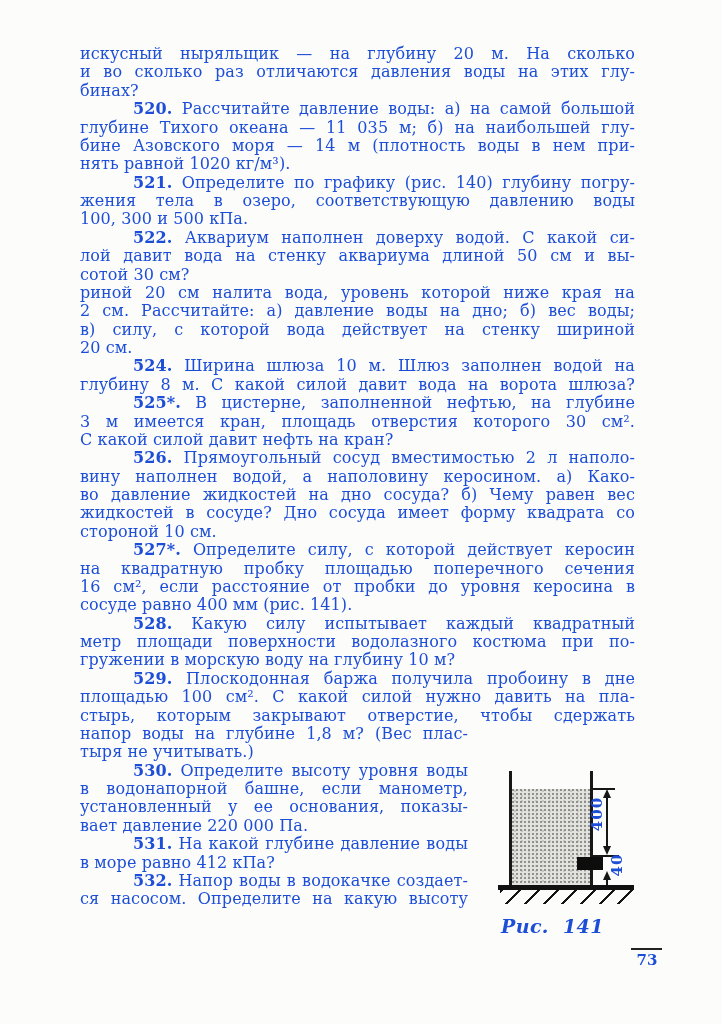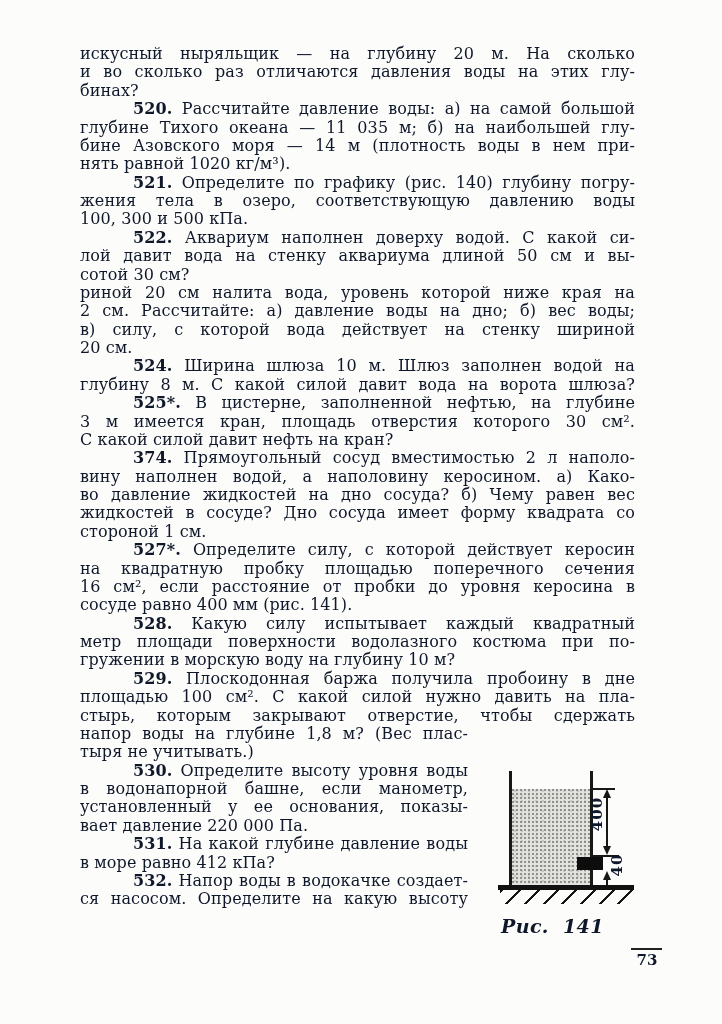--- a/index.html
+++ b/index.html
@@ -1,18 +1,18 @@
 <!DOCTYPE html>
 <html><head>
 <meta charset="utf-8">
 <style>
   html,body { margin:0; padding:0; background:#888; }
   .page {
     position:relative; width:722px; height:1024px; margin:0 auto;
-    background:#fcfcfa; color:#0f172a; overflow:hidden;
+    background:#fcfcfa; color:#1d4ed8; overflow:hidden;
     font-family:"DejaVu Serif","Liberation Serif",serif;
   }
   .text-block { position:absolute; left:80px; top:45px; width:555px; }
   .line {
     font-size:16px; line-height:18.38px; height:18.38px;
     letter-spacing:0.1px;
   }
   .line.just { text-align:justify; text-align-last:justify; text-justify:inter-word; }
   .line.indent { text-indent:33px; }
   .line.narrow { width:388px; }
@@ -69,25 +69,25 @@
       <div class="line"><span>сотой 30 см?</span></div>
       <div class="line just"><span>риной 20 см налита вода, уровень которой ниже края на</span></div>
       <div class="line just"><span>2 см. Рассчитайте: а) давление воды на дно; б) вес воды;</span></div>
       <div class="line just"><span>в) силу, с которой вода действует на стенку шириной</span></div>
       <div class="line"><span>20 см.</span></div>
       <div class="line just indent"><span class="num">524.</span><span> Ширина шлюза 10 м. Шлюз заполнен водой на</span></div>
       <div class="line just"><span>глубину 8 м. С какой силой давит вода на ворота шлюза?</span></div>
       <div class="line just indent"><span class="num">525*.</span><span> В цистерне, заполненной нефтью, на глубине</span></div>
       <div class="line just"><span>3 м имеется кран, площадь отверстия которого 30 см².</span></div>
       <div class="line"><span>С какой силой давит нефть на кран?</span></div>
-      <div class="line just indent"><span class="num">374.</span><span> Прямоугольный сосуд вместимостью 2 л наполо-</span></div>
+      <div class="line just indent"><span class="num">526.</span><span> Прямоугольный сосуд вместимостью 2 л наполо-</span></div>
       <div class="line just"><span>вину наполнен водой, а наполовину керосином. а) Како-</span></div>
       <div class="line just"><span>во давление жидкостей на дно сосуда? б) Чему равен вес</span></div>
       <div class="line just"><span>жидкостей в сосуде? Дно сосуда имеет форму квадрата со</span></div>
-      <div class="line"><span>стороной 1 см.</span></div>
+      <div class="line"><span>стороной 10 см.</span></div>
       <div class="line just indent"><span class="num">527*.</span><span> Определите силу, с которой действует керосин</span></div>
       <div class="line just"><span>на квадратную пробку площадью поперечного сечения</span></div>
       <div class="line just"><span>16 см², если расстояние от пробки до уровня керосина в</span></div>
       <div class="line"><span>сосуде равно 400 мм (рис. 141).</span></div>
       <div class="line just indent"><span class="num">528.</span><span> Какую силу испытывает каждый квадратный</span></div>
       <div class="line just"><span>метр площади поверхности водолазного костюма при по-</span></div>
       <div class="line"><span>гружении в морскую воду на глубину 10 м?</span></div>
       <div class="line just indent"><span class="num">529.</span><span> Плоскодонная баржа получила пробоину в дне</span></div>
       <div class="line just"><span>площадью 100 см². С какой силой нужно давить на пла-</span></div>
       <div class="line just"><span>стырь, которым закрывают отверстие, чтобы сдержать</span></div>

